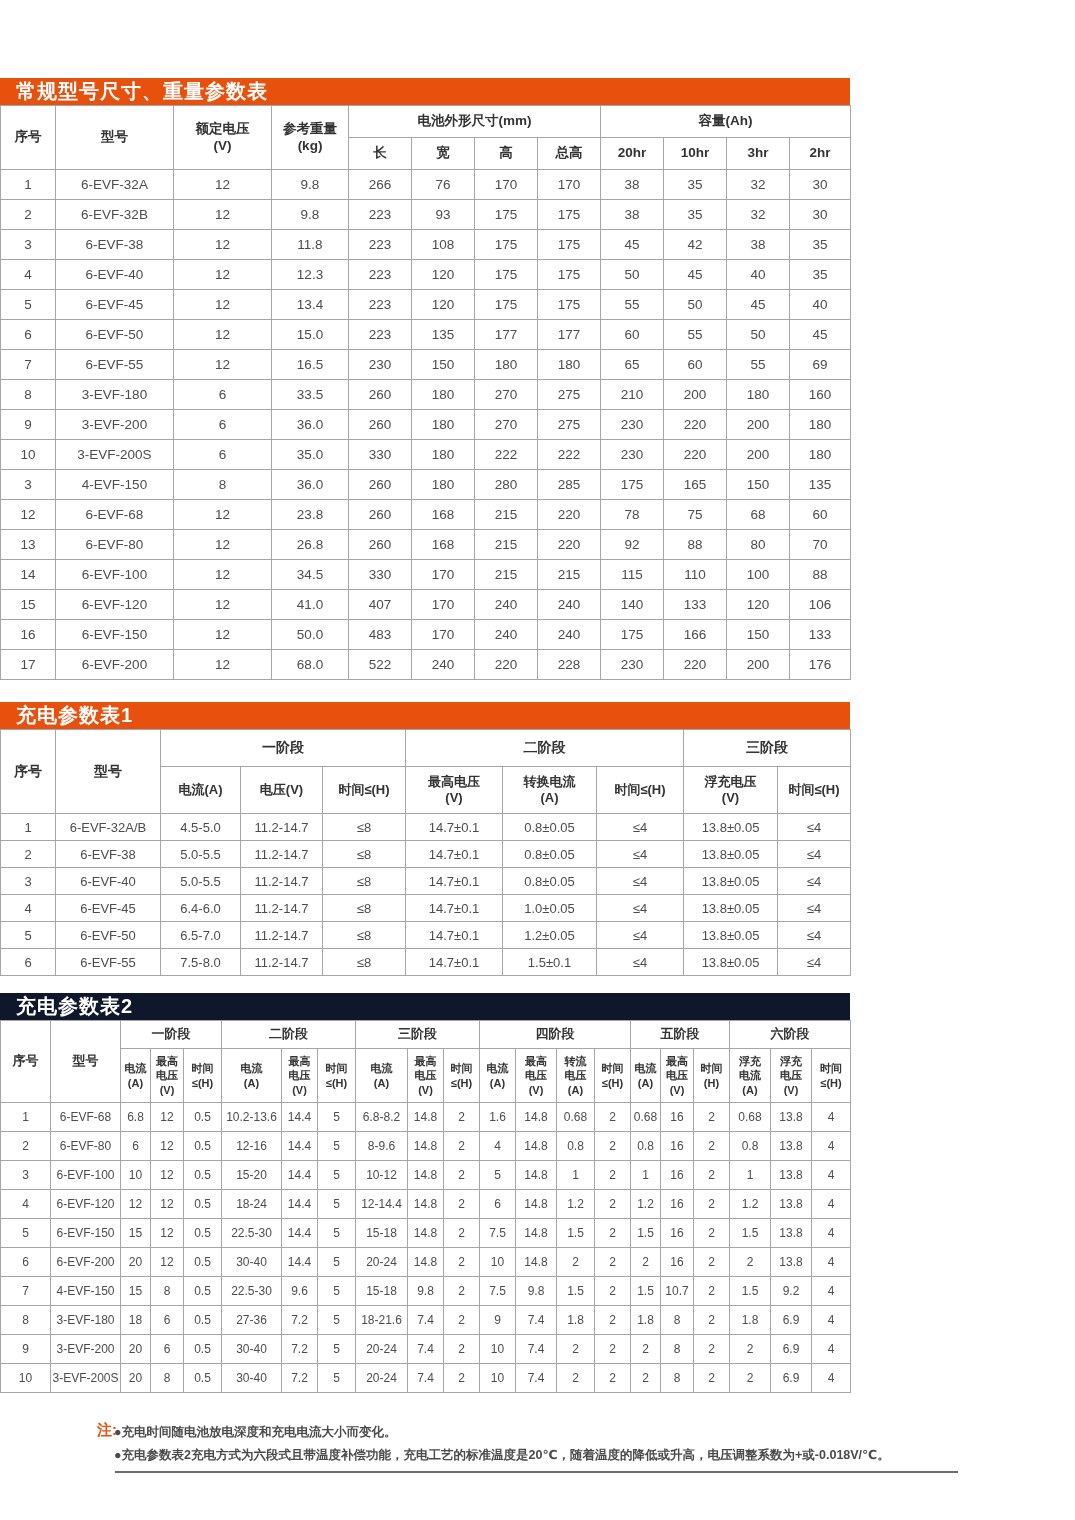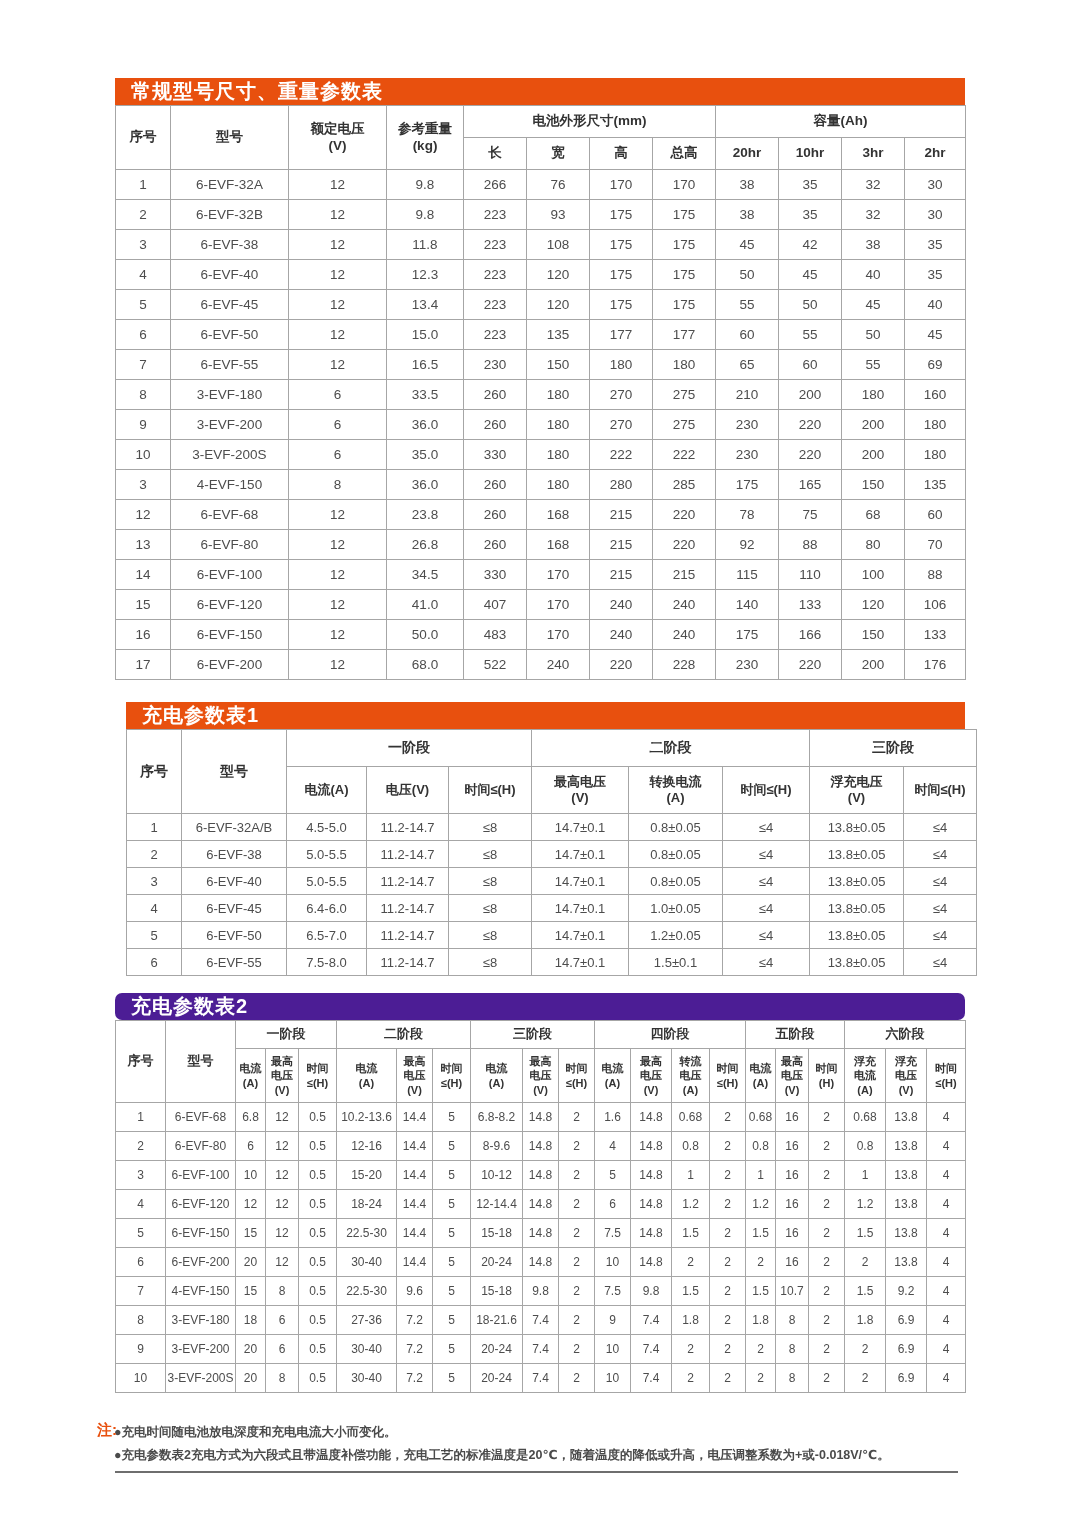--- a/index.html
+++ b/index.html
@@ -2,25 +2,25 @@
 <html lang="zh"><head>
 <meta charset="utf-8">
 <style>
   html, body { margin: 0; padding: 0; }
   body {
     width: 1075px; height: 1520px;
     background: #ffffff;
     font-family: "Liberation Sans", "DejaVu Sans", sans-serif;
     position: relative;
   }
-  .content { width: 850px; margin-left: 115px; }
+  .content { width: 850px; }
 
   .section { margin: 0; }
   .sec1 { padding-top: 78px; }
-  .sec2 { margin-top: 22px; padding-left: 11px; }
+  .sec2 { margin-top: 22px; }
   .sec3 { margin-top: 17px; }
 
   .orange-bar {
     background: #e8500e;
     color: #ffffff;
     font-weight: bold;
     font-size: 20px;
     line-height: 27px;
     height: 27px;
     padding-left: 16px;
@@ -487,21 +487,21 @@
             <td>1.5±0.1</td>
             <td>≤4</td>
             <td>13.8±0.05</td>
             <td>≤4</td>
           </tr>
         </tbody>
       </table>
   </div>
 
   <div class="section sec3">
-    <div class="orange-bar" style="background: #4c1d95; border-radius: 7px;">充电参数表2</div>
+    <div class="orange-bar" style="background: #0f172a;">充电参数表2</div>
     <table class="t3">
         <colgroup>
           <col style="width: 50px;">
           <col style="width: 70px;">
           <col style="width: 30px;">
           <col style="width: 33px;">
           <col style="width: 38px;">
           <col style="width: 60px;">
           <col style="width: 36px;">
           <col style="width: 38px;">

